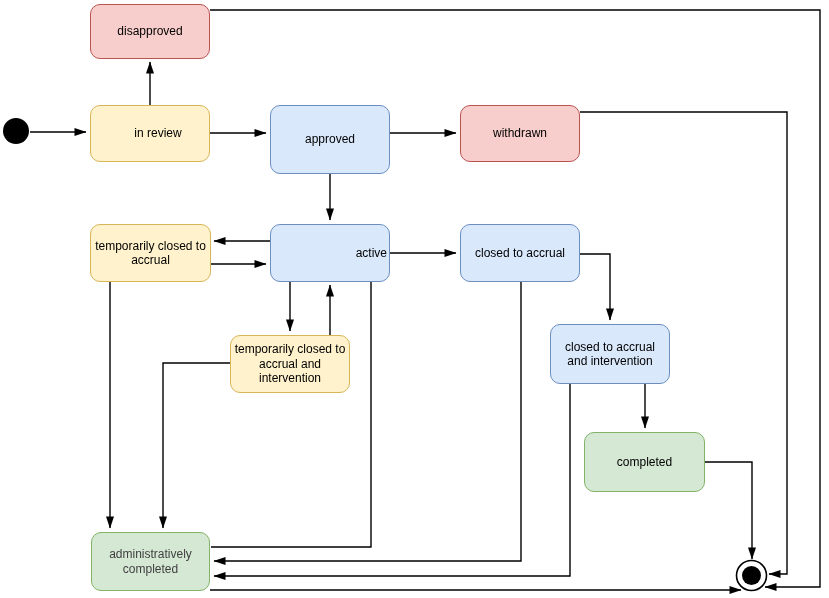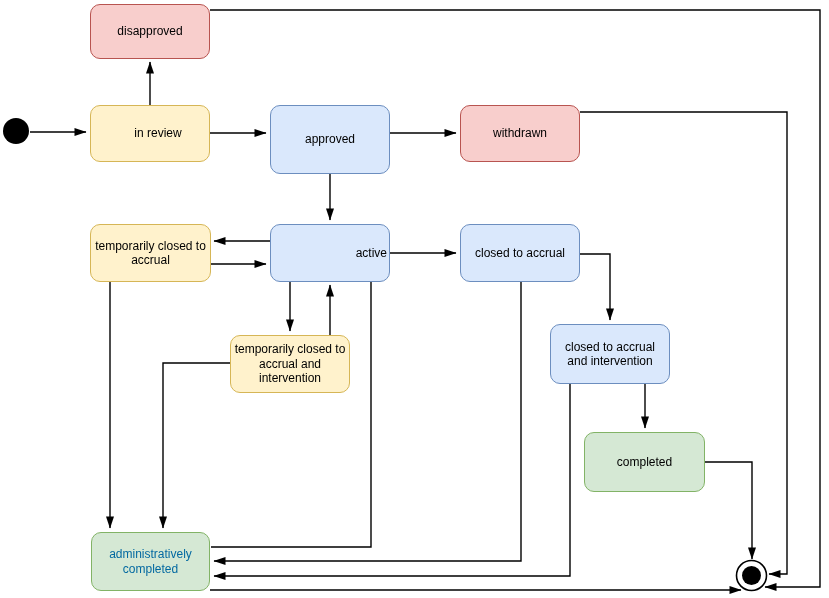--- a/index.html
+++ b/index.html
@@ -111,18 +111,18 @@
 accrual and
 intervention</span>
   </div>
   <div class="state pos-closed-accrual-int" style="background: rgb(218, 232, 252); border-color: rgb(108, 142, 191); color: rgb(0, 0, 0);">
     <span>closed to accrual
 and intervention</span>
   </div>
   <div class="state pos-completed" style="background: rgb(213, 232, 212); border-color: rgb(130, 179, 102); color: rgb(0, 0, 0);">
     <span>completed</span>
   </div>
-  <div class="state pos-admin-completed" style="background: rgb(213, 232, 212); border-color: rgb(130, 179, 102); color: #0369a1;">
+  <div class="state pos-admin-completed" style="background: rgb(213, 232, 212); border-color: rgb(130, 179, 102); color: #404040;">
     <span>administratively
 completed</span>
   </div>
 
 </div>
 
 </body></html>

